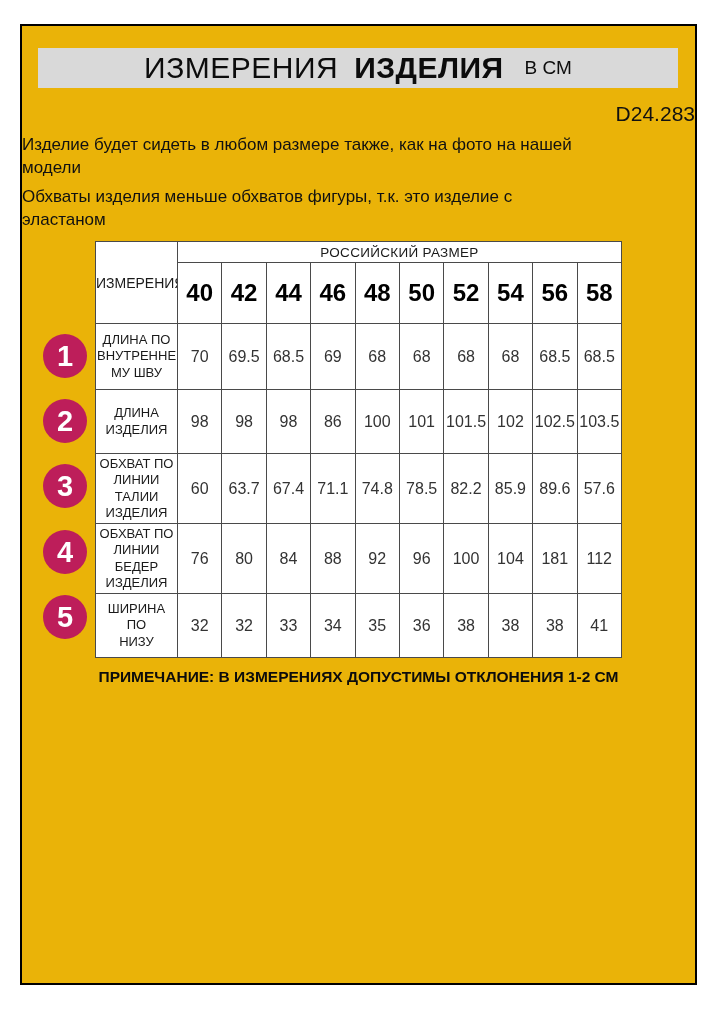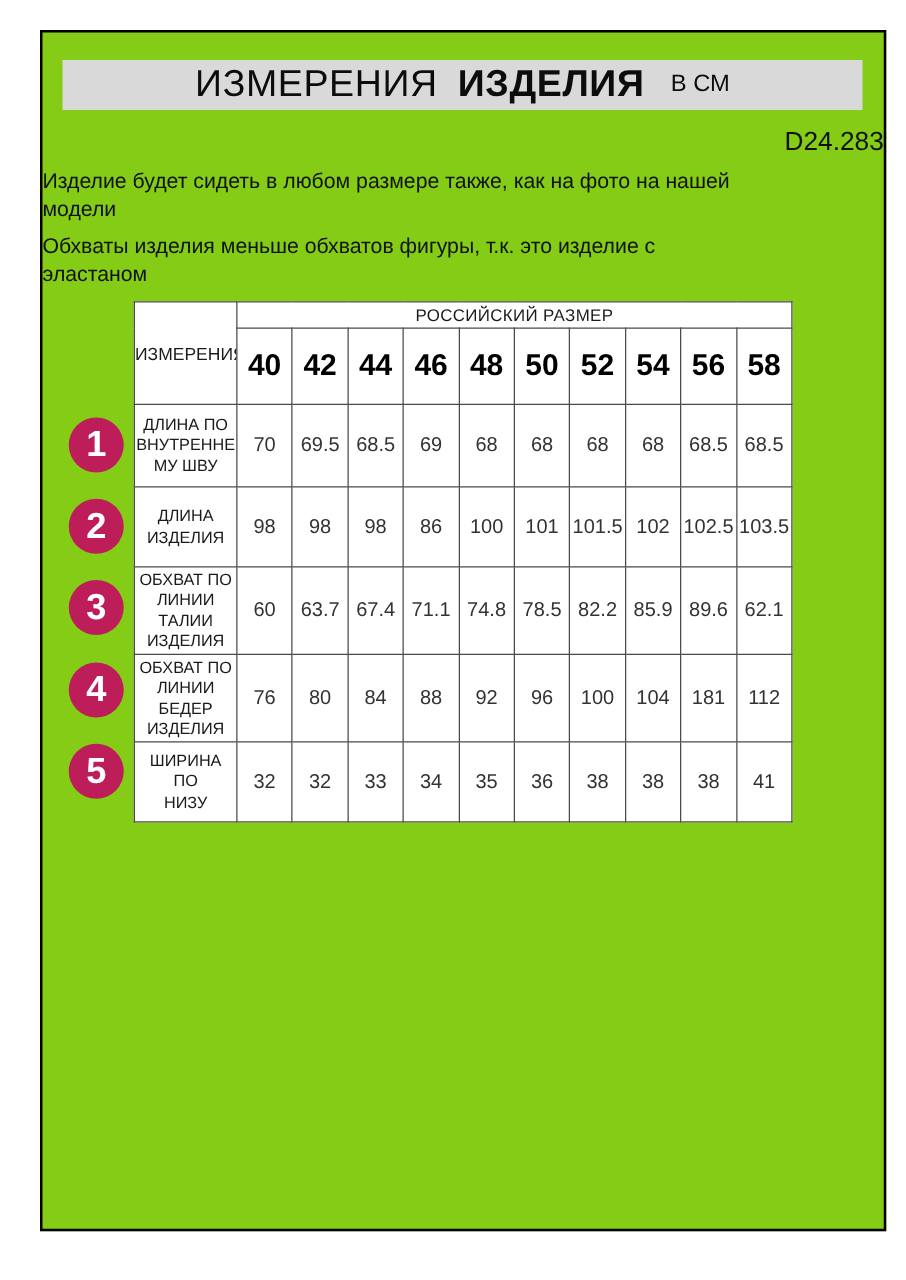--- a/index.html
+++ b/index.html
@@ -2,22 +2,22 @@
 <html><head>
 <meta charset="utf-8">
 <style>
   * { margin: 0; padding: 0; box-sizing: border-box; }
   body { background: #ffffff; font-family: "Liberation Sans", sans-serif; }
   .page {
     position: relative; width: 725px; height: 1024px;
     background: #ffffff; overflow: hidden;
   }
   .frame {
-    position: absolute; left: 32px; top: 24px; width: 677px; height: 961px;
-    border: 2px solid #000000; background: #84cc16;
+    position: absolute; left: 20px; top: 24px; width: 677px; height: 961px;
+    border: 2px solid #000000; background: #eab308;
   }
   .title-bar {
     position: absolute; left: 16px; top: 22px; width: 640px; height: 40px;
     background: #d9d9d9; display: flex; align-items: center; justify-content: center;
     white-space: nowrap;
   }
   .title-main { font-size: 30px; font-weight: 400; color: #0c0c0c; letter-spacing: 0.5px; }
   .title-bold { font-size: 30px; font-weight: 700; color: #0c0c0c; margin-left: 16px; letter-spacing: 0.5px; }
   .title-unit { font-size: 19px; font-weight: 400; color: #0c0c0c; margin-left: 21px; }
   .product-code {
@@ -166,21 +166,21 @@
 ИЗДЕЛИЯ</td>
           <td class="val">60</td>
           <td class="val">63.7</td>
           <td class="val">67.4</td>
           <td class="val">71.1</td>
           <td class="val">74.8</td>
           <td class="val">78.5</td>
           <td class="val">82.2</td>
           <td class="val">85.9</td>
           <td class="val">89.6</td>
-          <td class="val">62.1</td>
+          <td class="val">57.6</td>
         </tr>
         <tr class="r4">
           <td class="rowlabel">ОБХВАТ ПО
 ЛИНИИ
 БЕДЕР
 ИЗДЕЛИЯ</td>
           <td class="val">76</td>
           <td class="val">80</td>
           <td class="val">84</td>
           <td class="val">88</td>
@@ -202,15 +202,16 @@
           <td class="val">36</td>
           <td class="val">38</td>
           <td class="val">38</td>
           <td class="val">38</td>
           <td class="val">41</td>
         </tr>
       </tbody>
         </table>
     </div>
 
+    <div class="note">ПРИМЕЧАНИЕ: В ИЗМЕРЕНИЯХ ДОПУСТИМЫ ОТКЛОНЕНИЯ 1-2 СМ</div>
 
   </div>
 </div>
 
 </body></html>

